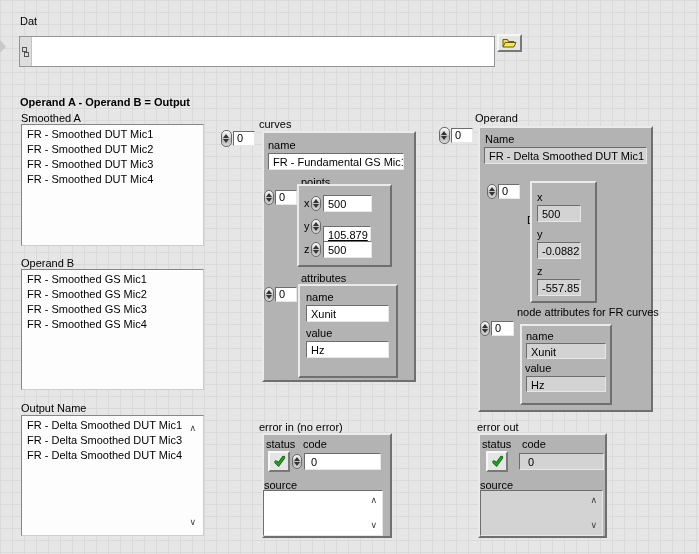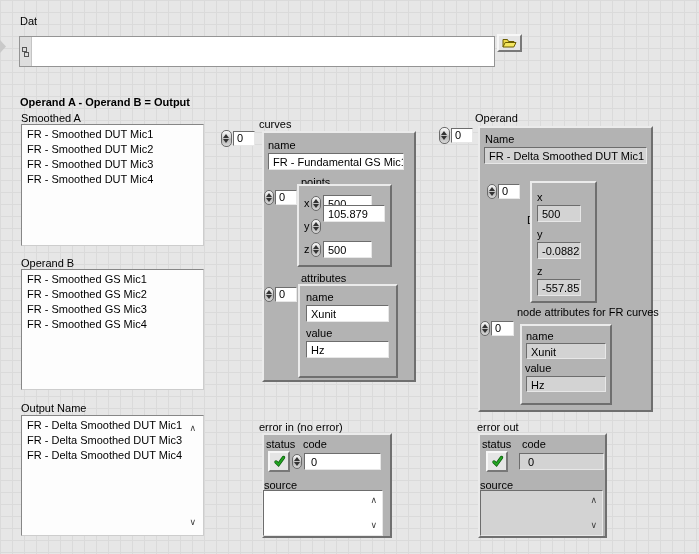--- a/index.html
+++ b/index.html
@@ -137,21 +137,21 @@
     <b class="tu"></b>
       <b class="td"></b>
   </div>
   <div class="fld fldw" style="left:323px;top:195px;width:49px;height:17px;">500</div>
 
   <div class="lbl" style="left:304px;top:220px;">y</div>
   <div class="spin sm" style="left:311px;top:219px;">
     <b class="tu"></b>
       <b class="td"></b>
   </div>
-  <div class="fld fldw" style="left:323px;top:205px;width:62px;height:17px;">105.879</div>
+  <div class="fld fldw" style="left:323px;top:226px;width:48px;height:17px;text-decoration:underline;">105.879</div>
 
   <div class="lbl" style="left:304px;top:243px;">z</div>
   <div class="spin sm" style="left:311px;top:242px;">
     <b class="tu"></b>
       <b class="td"></b>
   </div>
   <div class="fld fldw" style="left:323px;top:241px;width:49px;height:17px;">500</div>
 
   <div class="lbl" style="left:301px;top:272px;">attributes</div>
   <div class="spin sm" style="left:264px;top:287px;">

